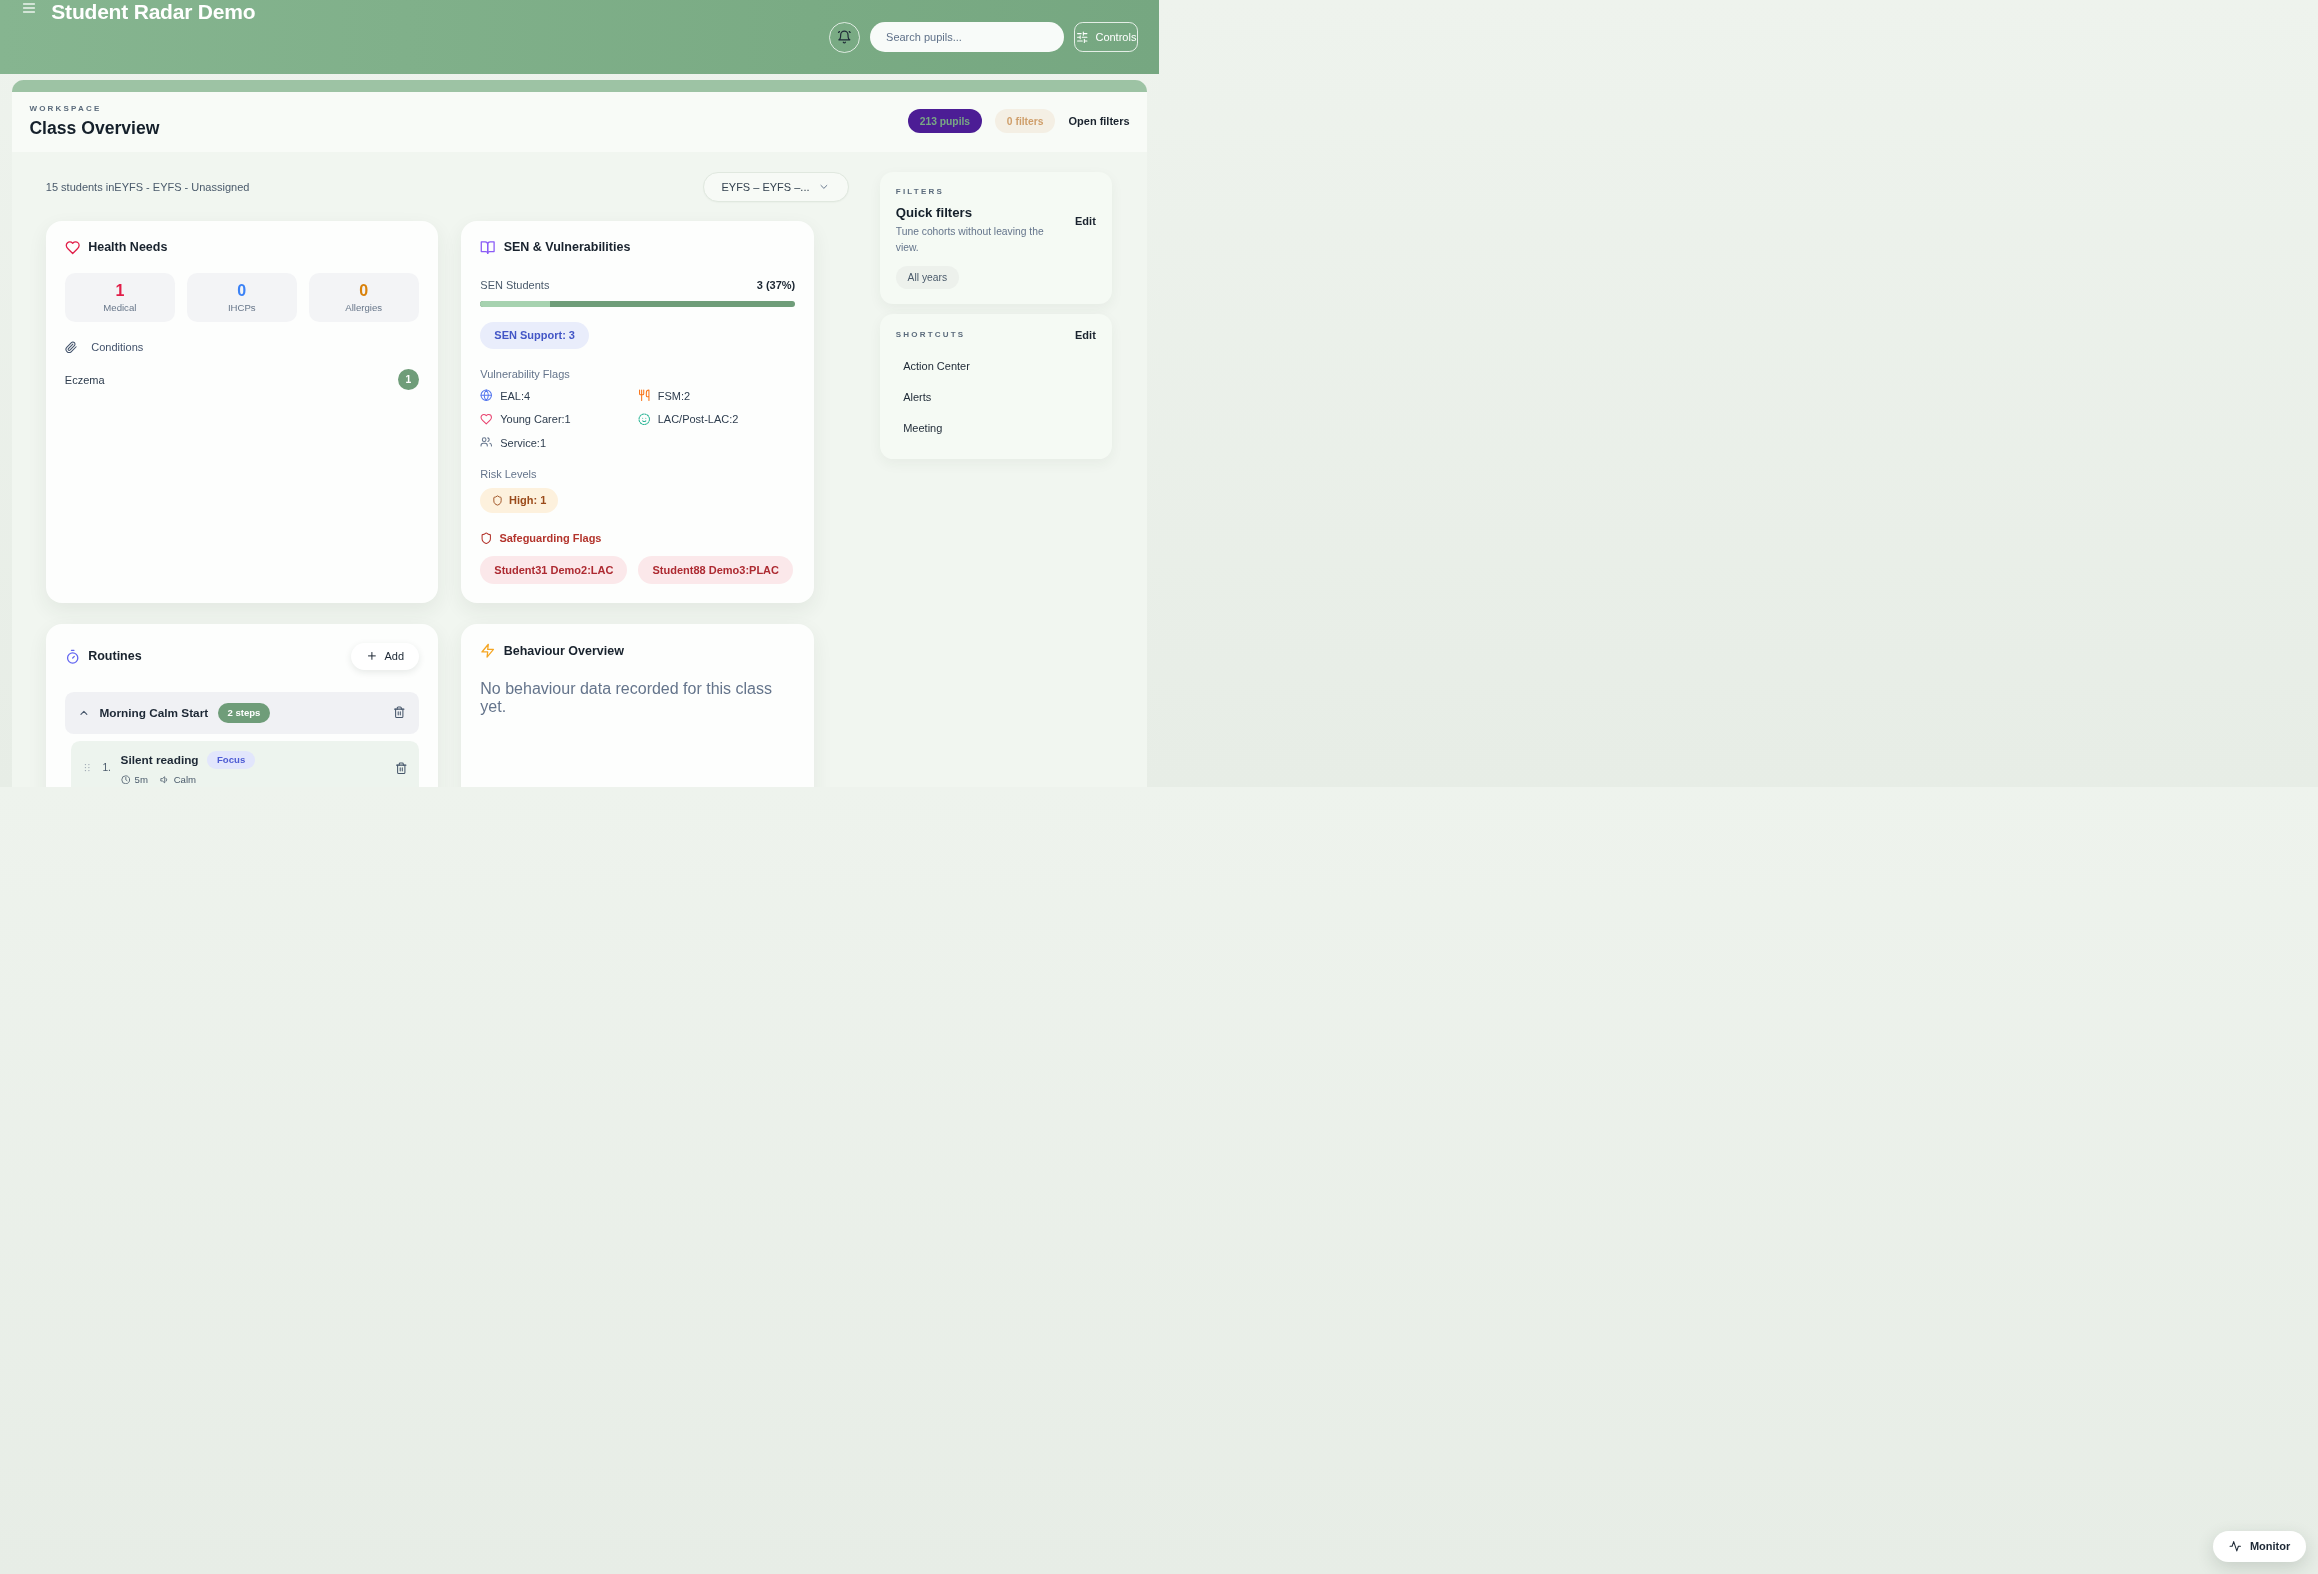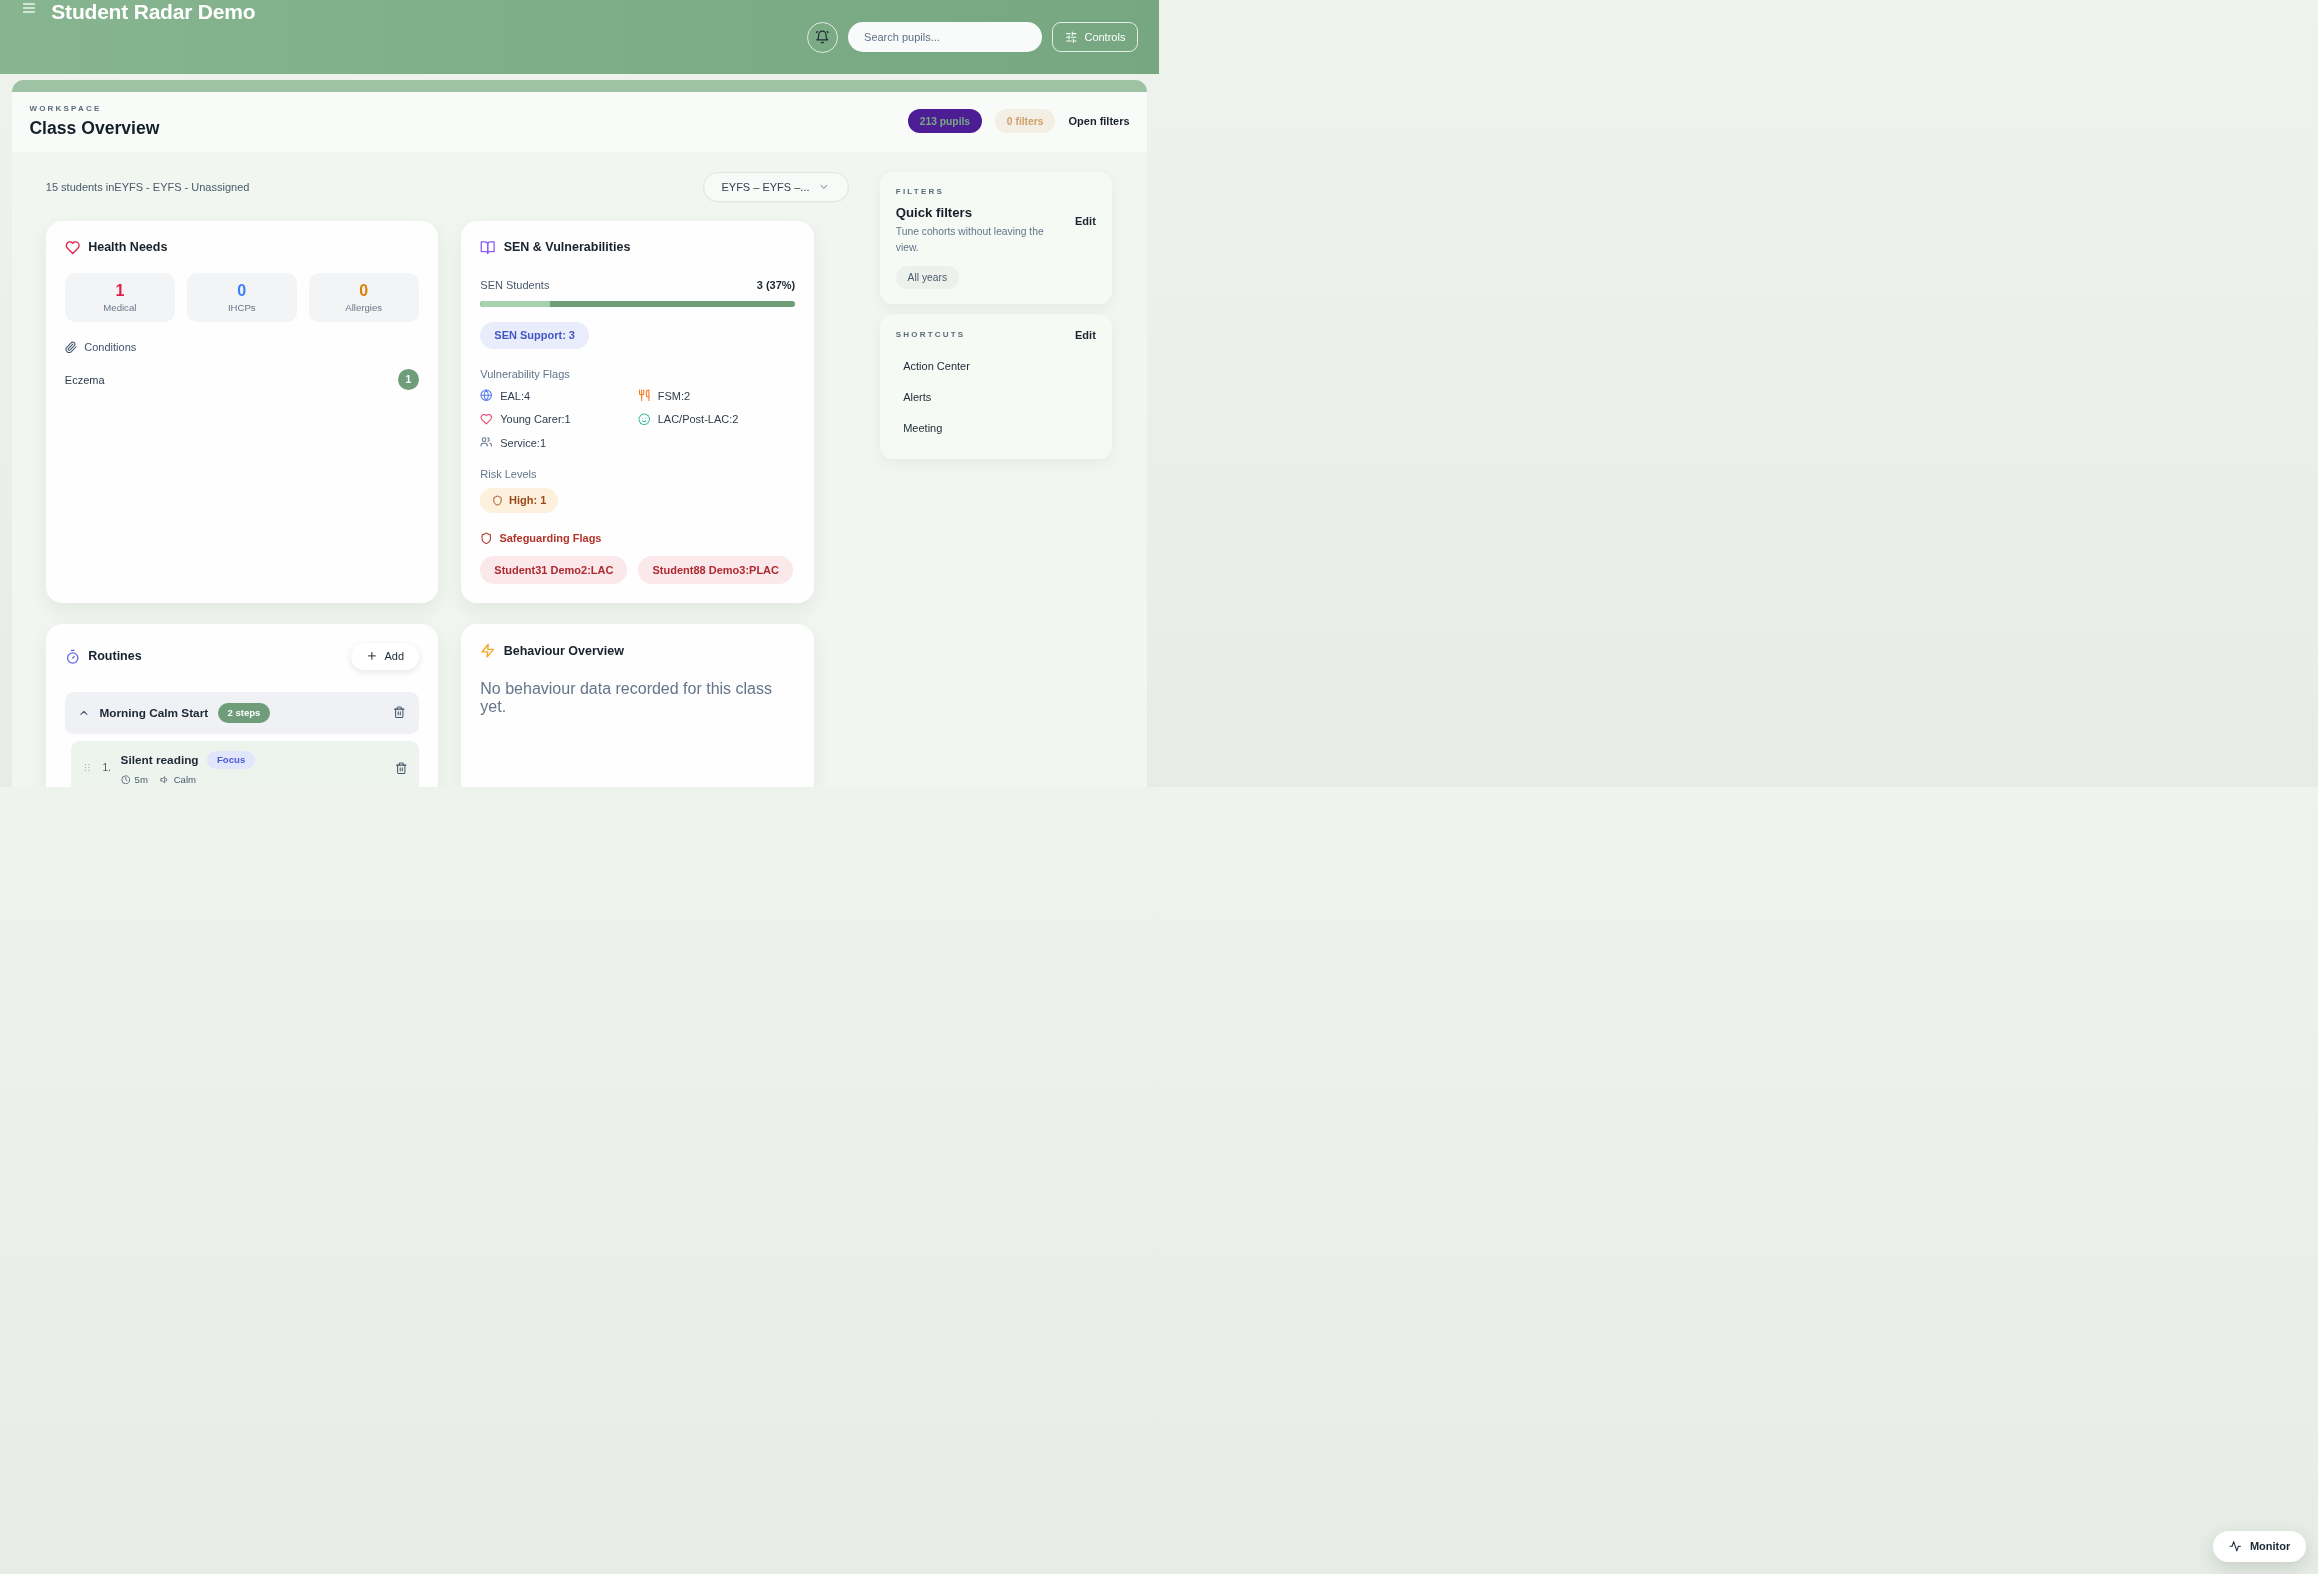--- a/index.html
+++ b/index.html
@@ -23,21 +23,21 @@
     width:31px; height:31px; border-radius:50%; border:0.7px solid rgba(255,255,255,.75);
     display:flex; align-items:center; justify-content:center; color:#1f2c38; cursor:pointer;
   }
   .search-input {
     width:194px; height:30px; border:none; outline:none; border-radius:15.4px;
     background:rgba(255,255,255,.95); padding:0 16px; font-size:11px; color:#33425a;
     font-family:inherit;
   }
   .search-input::placeholder { color:#5f7189; }
   .controls-btn {
-    height:30px; padding:0 12px; border-radius:8.8px; border:0.7px solid rgba(255,255,255,.8);
+    height:30px; padding:0 1px; border-radius:8.8px; border:0.7px solid rgba(255,255,255,.8);
     background:transparent; color:#fff; font-size:11px; display:flex; align-items:center; gap:6.6px;
     cursor:pointer; font-family:inherit;
   }
 
   
   .main-wrap { margin:5.9px 11.8px 0 11.8px; }
   .accent-strip { height:12.5px; background:#9dc3a4; border-radius:11.8px 11.8px 0 0; }
   .container { background:#f1f6f0; min-height:695px; }
   .workspace-band {
     background:#f8fbf7; padding:11.8px 17.6px 13.2px 17.6px;
@@ -77,21 +77,21 @@
 
   
   .stats-row { display:flex; gap:11.8px; margin-top:17.6px; }
   .stat-box {
     flex:1; height:49px; background:#f3f4f6; border-radius:10.3px;
     display:flex; flex-direction:column; align-items:center; justify-content:center;
   }
   .stat-num { font-size:16px; font-weight:bold; }
   .stat-red { color:#e11d48; } .stat-blue { color:#3b82f6; } .stat-amber { color:#d9820b; }
   .stat-label { font-size:9.6px; color:#68778a; margin-top:2.2px; }
-  .cond-row { display:flex; align-items:center; gap:7px; margin-top:19px; color:#42526b; font-size:11px; }
+  .cond-row { display:flex; align-items:center; gap:14px; margin-top:19px; color:#42526b; font-size:11px; }
   .cond-item { display:flex; align-items:center; justify-content:space-between; margin-top:16px; }
   .cond-name { font-size:11px; color:#2e3d4e; }
   .count-badge {
     width:21px; height:21px; border-radius:50%; background:#6f9d79; color:#fff;
     font-size:10.3px; font-weight:bold; display:flex; align-items:center; justify-content:center;
   }
 
   
   .sen-row { display:flex; justify-content:space-between; align-items:center; margin-top:24px; }
   .sen-label { font-size:11px; color:#4a5a6b; }

